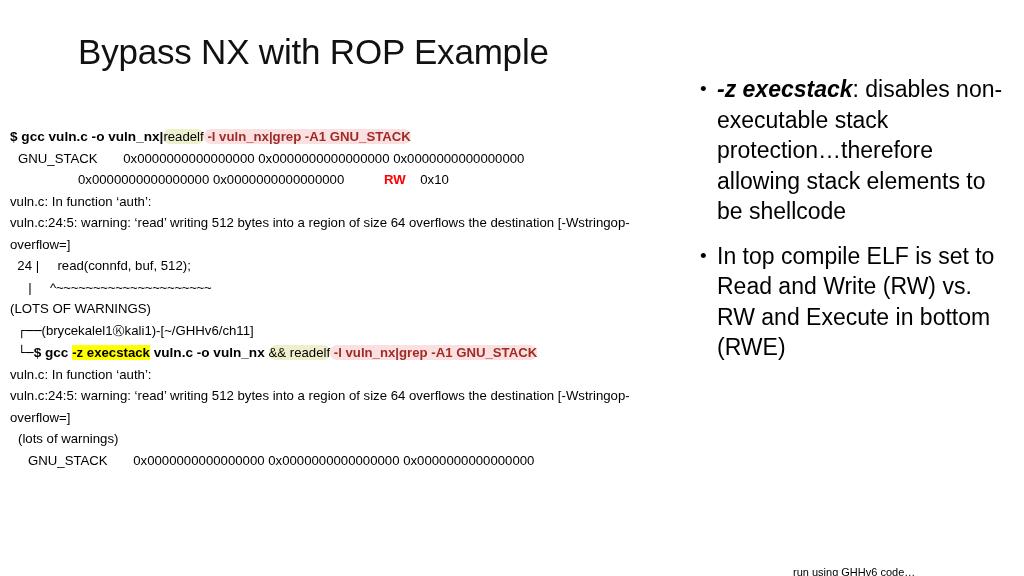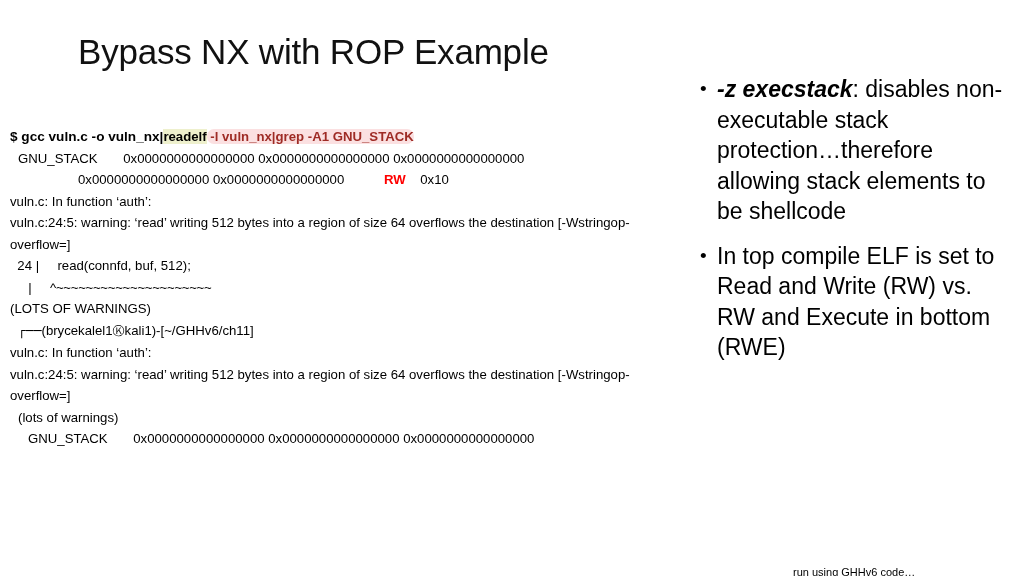--- a/index.html
+++ b/index.html
@@ -48,21 +48,22 @@
   .cmd {
     font-weight: bold;
     font-size: 13.6px;
   }
   .hl-yellow {
     background: #ffff00;
     font-weight: bold;
   }
   .hl-cream {
     background: #eef0cd;
-    font-weight: bold;
+    font-weight: normal;
+    border-radius: 7px;
   }
   .hl-pink {
     background: #fbe0e1;
     color: #9e2b25;
     font-weight: bold;
     border-radius: 7px;
   }
   .red {
     color: #ff0000;
     font-weight: bold;
@@ -134,20 +135,21 @@
   <div class="term-line indent-3"><span>0x0000000000000000 0x0000000000000000 </span><span class="red">RW</span><span>    0x10</span></div>
 
   <div class="term-line">vuln.c: In function ‘auth’:</div>
   <div class="term-line wrap">vuln.c:24:5: warning: ‘read’ writing 512 bytes into a region of size 64 overflows the destination [-Wstringop-overflow=]</div>
   <div class="term-line">  24 |     read(connfd, buf, 512);</div>
   <div class="term-line"><span>     |     </span><span class="tildes">^~~~~~~~~~~~~~~~~~~~~~</span></div>
   <div class="term-line">(LOTS OF WARNINGS)</div>
 
   <div class="term-line indent-1"><span class="boxchar">┌──</span><span>(brycekalel1</span><span class="circled">Ⓚ</span><span>kali1)-[~/GHHv6/ch11]</span></div>
 
+  <div class="term-line indent-1"><span class="boxchar">└─</span><span class="cmd">$ </span><span class="cmd">gcc </span><span class="hl-yellow">-z execstack</span><span class="cmd"> vuln.c -o vuln_nx </span><span class="hl-cream">&amp;&amp; readelf</span><span class="hl-pink"> -l vuln_nx|grep -A1 GNU_STACK</span></div>
 
   <div class="term-line">vuln.c: In function ‘auth’:</div>
   <div class="term-line wrap">vuln.c:24:5: warning: ‘read’ writing 512 bytes into a region of size 64 overflows the destination [-Wstringop-overflow=]</div>
   <div class="term-line indent-1">(lots of warnings)</div>
 
   <div class="term-line indent-2">GNU_STACK       0x0000000000000000 0x0000000000000000 0x0000000000000000</div>
 
 </div>
 
 <div id="bullets">

